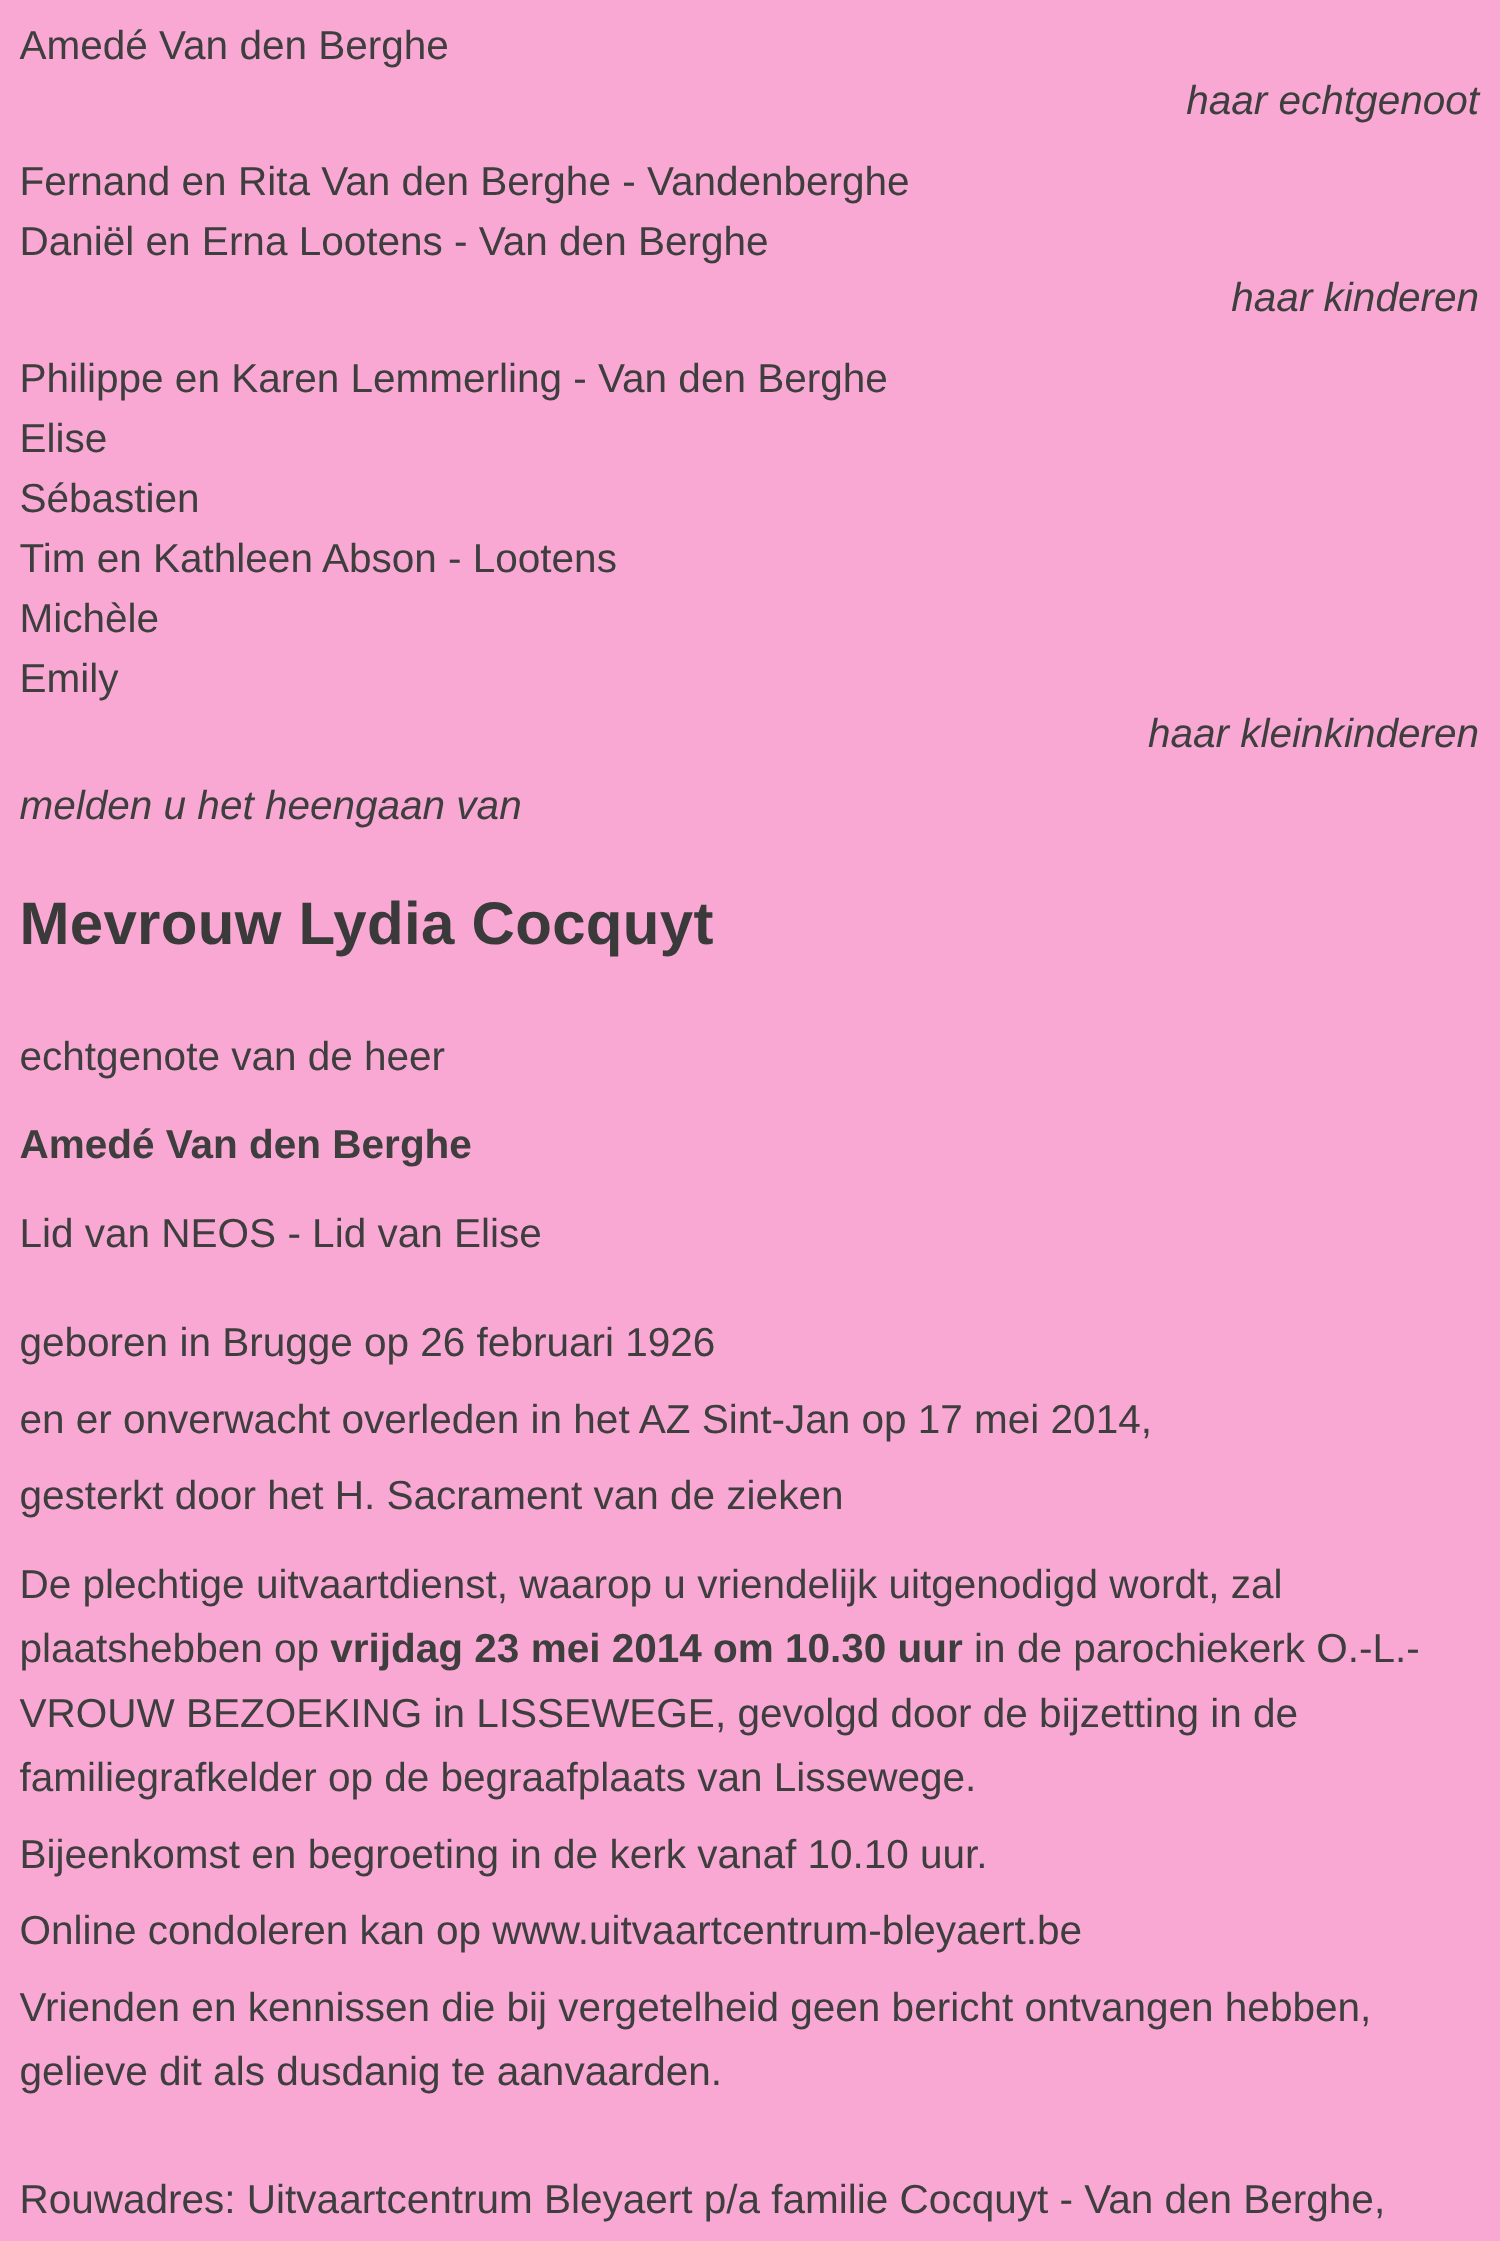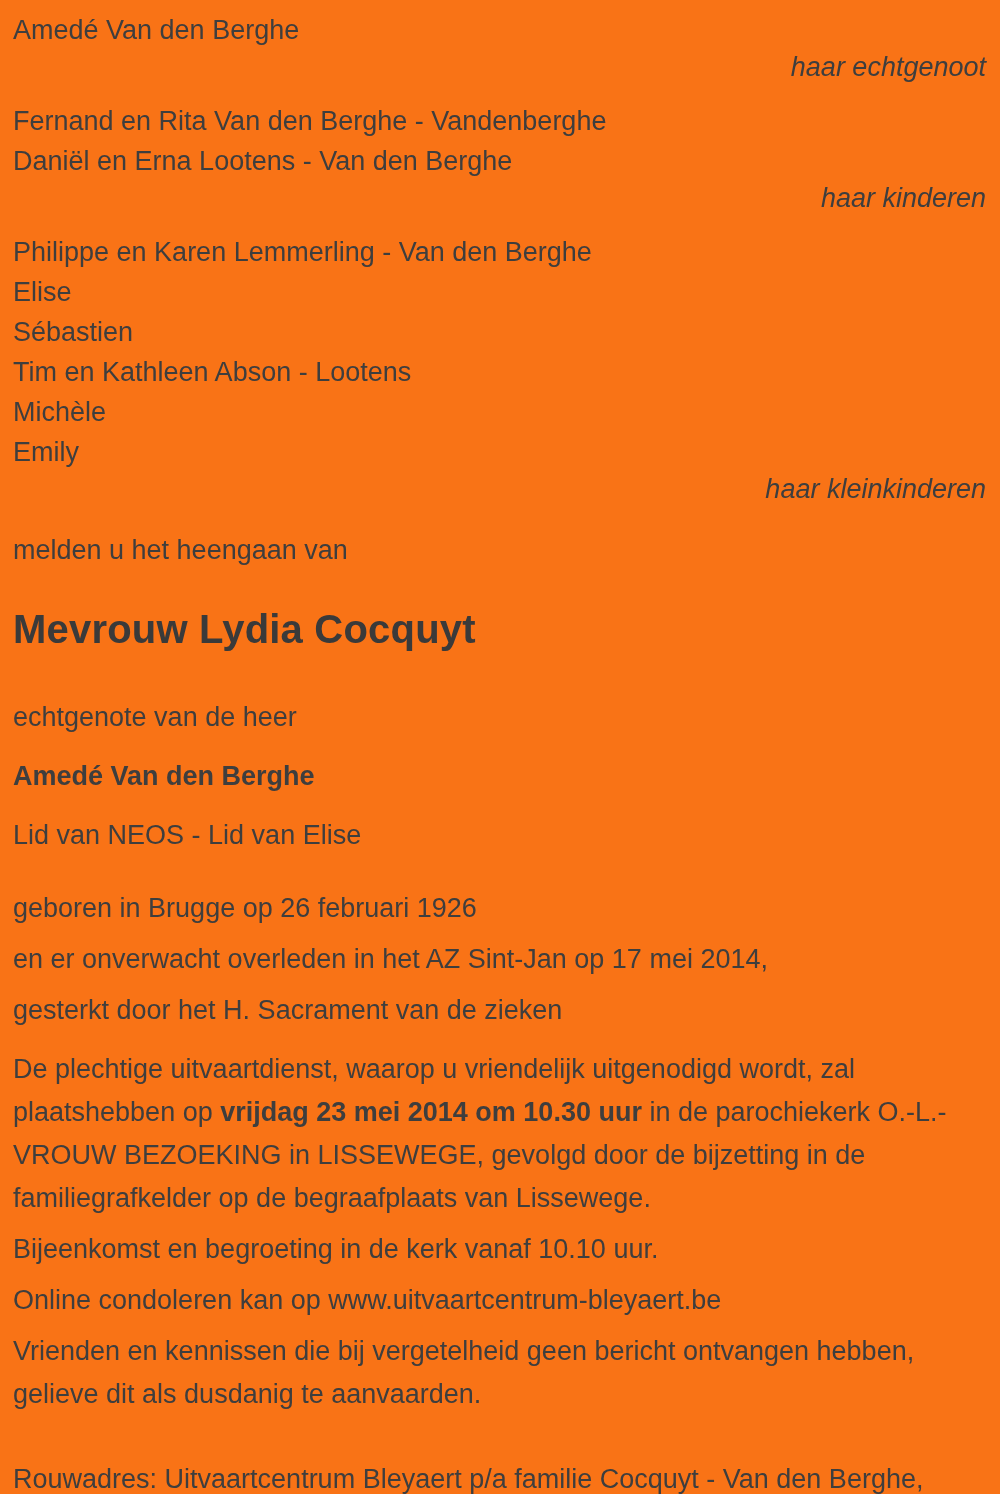--- a/index.html
+++ b/index.html
@@ -6,39 +6,40 @@
     margin: 0;
     padding: 0;
     background: #ffffff;
   }
   .page {
     position: relative;
     width: 1000px;
     height: 1494px;
     box-sizing: border-box;
     padding: 10px 14px 30px 13px;
-    background: #f97316;
+    background: #f9a8d4;
     font-family: "Liberation Sans", "DejaVu Sans", sans-serif;
     color: #3e3e3e;
     font-size: 27px;
     overflow: hidden;
   }
   p { margin: 0; }
   .name-line {
     line-height: 40px;
     font-weight: 400;
   }
   .relation-line {
     line-height: 35px;
     text-align: right;
     font-style: italic;
   }
   .intro-line {
-    margin-top: 23px;
+    margin-top: 10px;
     line-height: 40px;
+    font-style: italic;
   }
   h1.deceased-name {
     margin: 34px 0 0 0;
     font-size: 40px;
     line-height: 50px;
     font-weight: 700;
     color: #3a3a3a;
     letter-spacing: 0.2px;
   }
   .sub-line {

